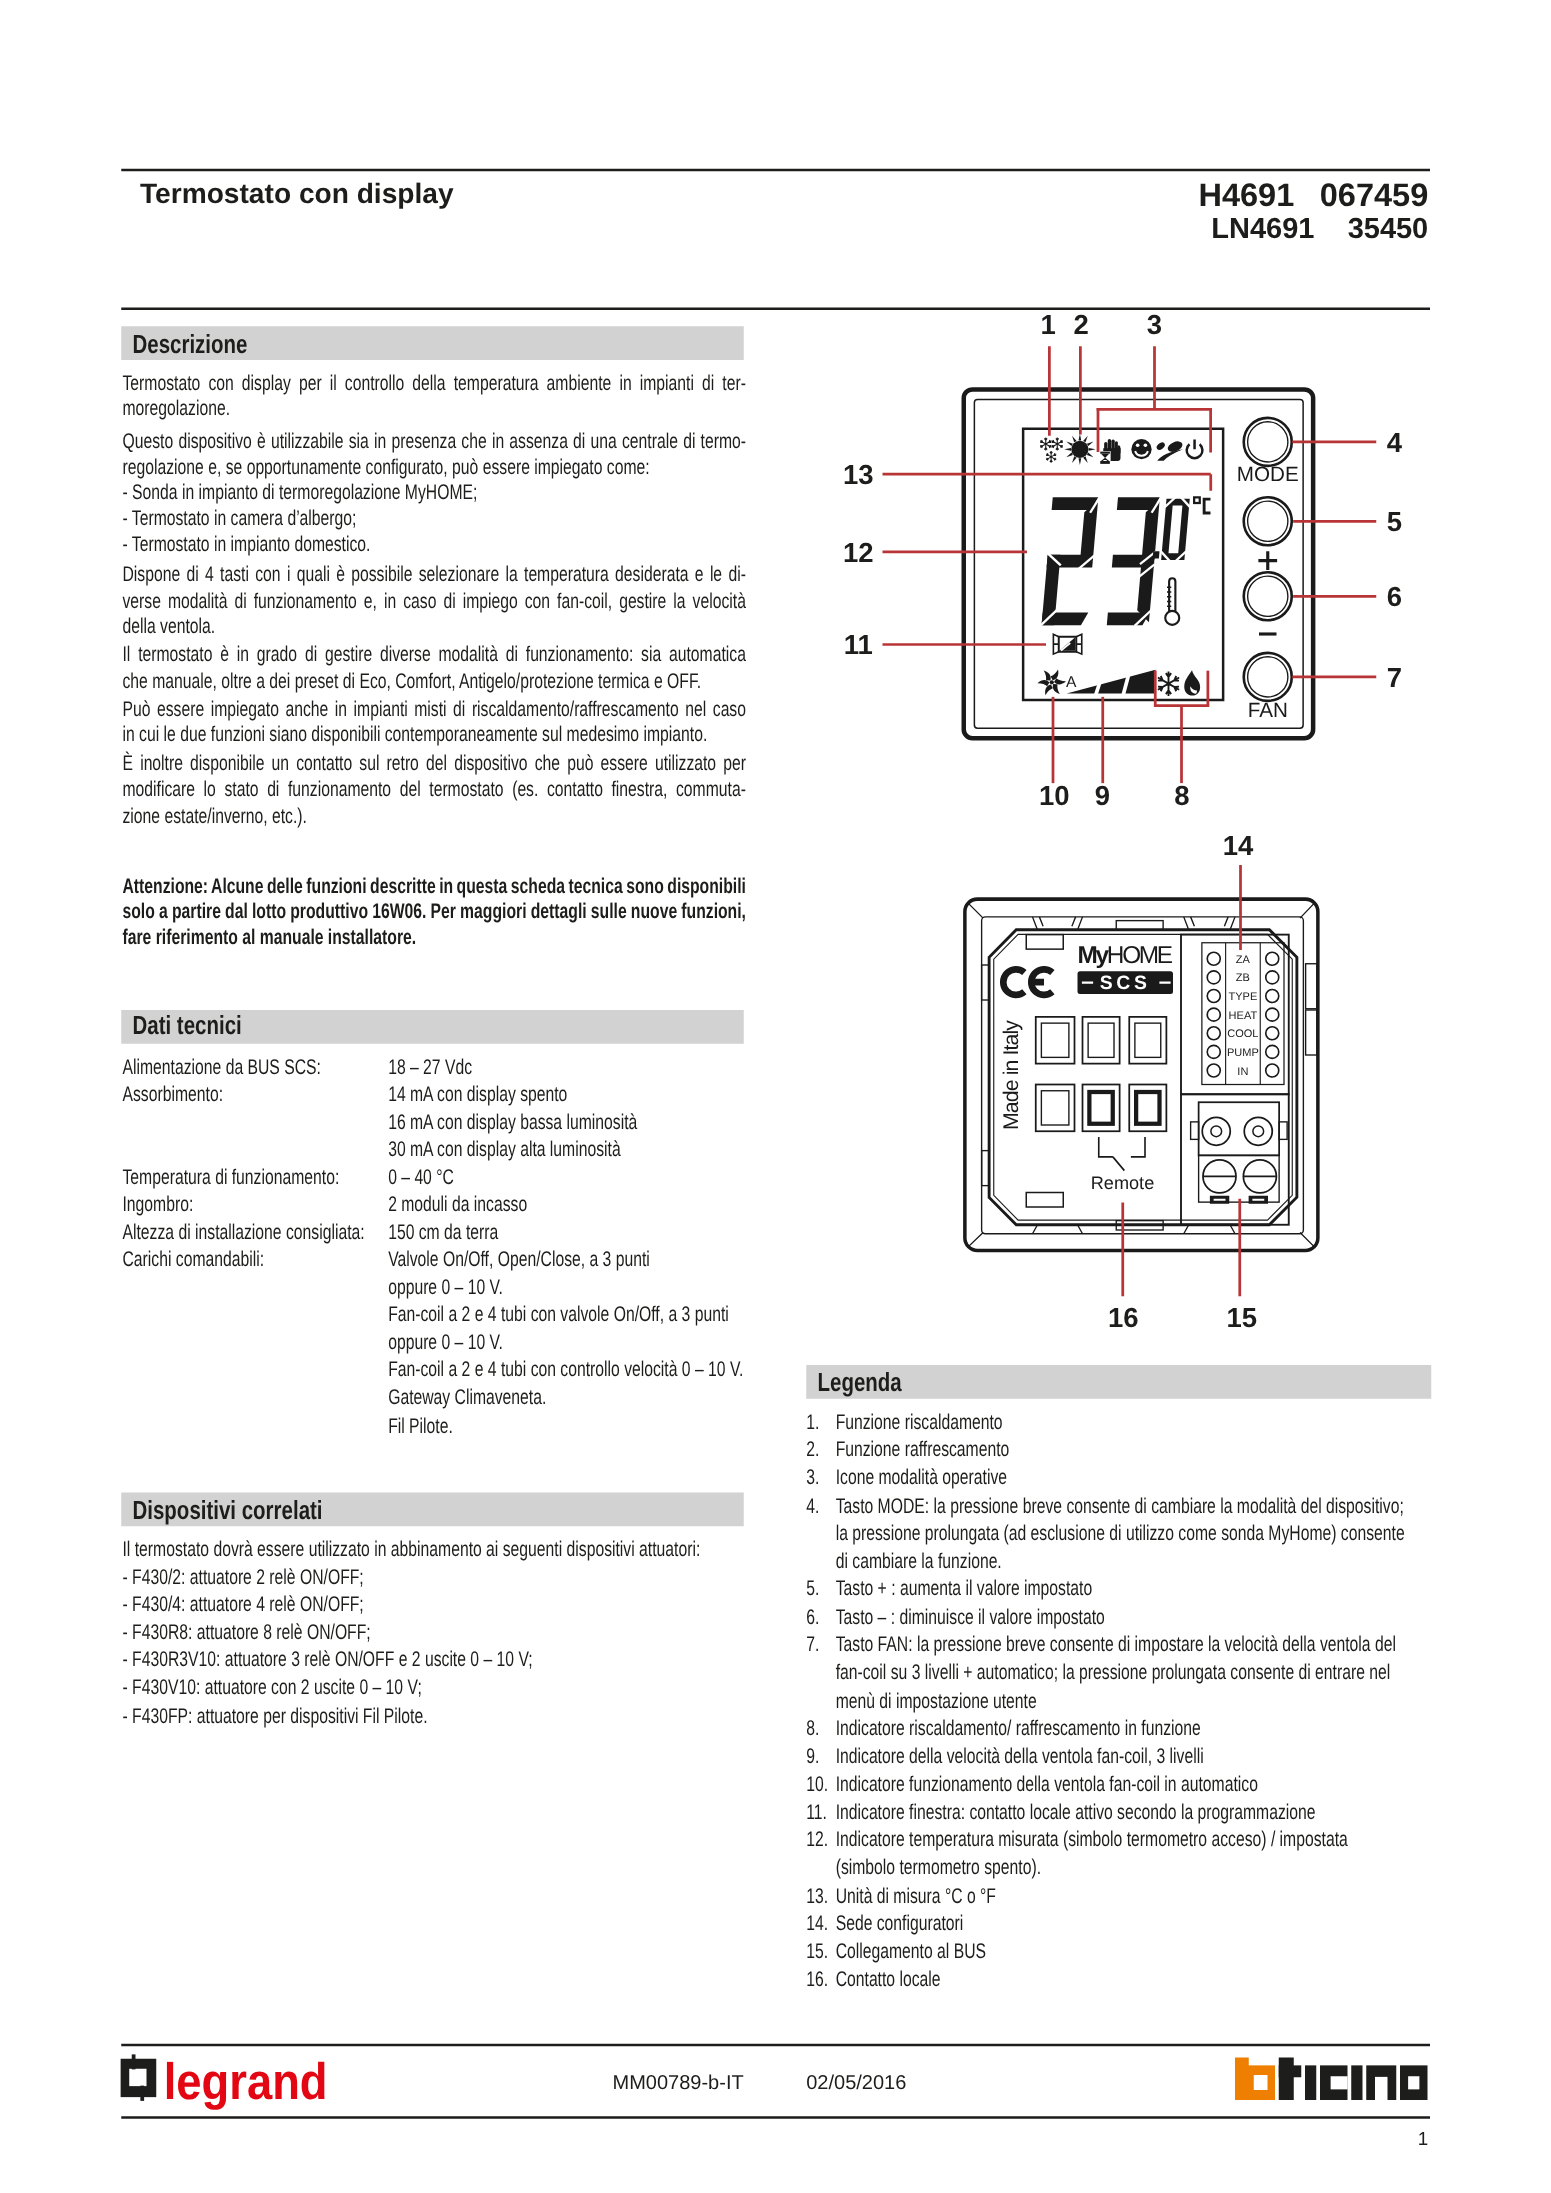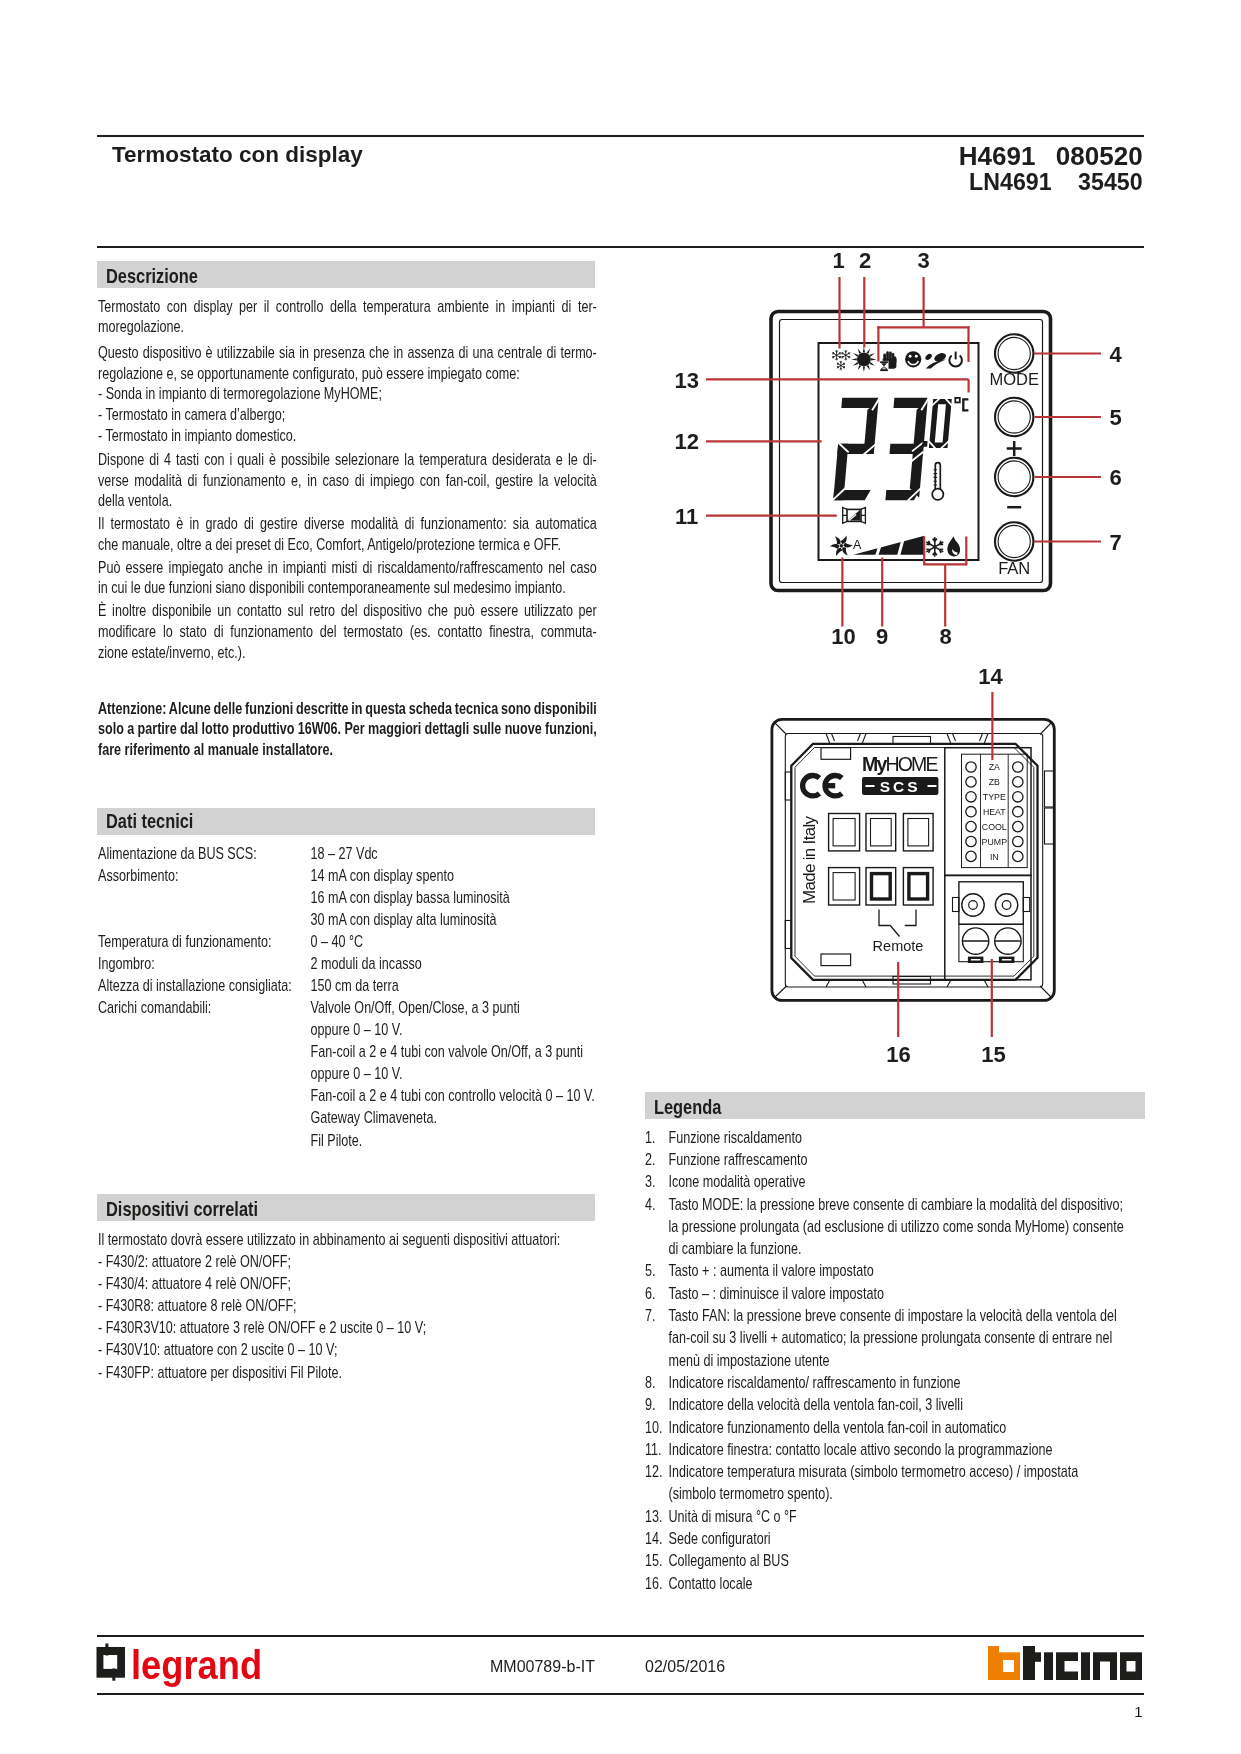--- a/index.html
+++ b/index.html
@@ -13,21 +13,21 @@
   .rule{position:absolute;background:#1d1d1b;}
 </style></head>
 <body>
 
 <div class="rule" style="left:97px;top:134.5px;width:1047px;height:2.6px"></div>
 
 <div class="abs" style="left:97px;top:141.5px;font-size:22.5px;font-weight:bold;line-height:26px;margin-left:15px;">Termostato con display</div>
 
 <div class="abs" style="left:800px;top:141.1px;width:342.6px;height:24px;font-size:26px;font-weight:bold;">
     <span class="abs" style="right:107.2px">H4691</span>
-    <span class="abs" style="right:0">080520</span>
+    <span class="abs" style="right:0">067459</span>
   </div>
 
 <div class="abs" style="left:800px;top:169.3px;width:342.6px;height:24px;font-size:23.2px;font-weight:bold;">
     <span class="abs" style="right:91px">LN4691</span>
     <span class="abs" style="right:0">35450</span>
   </div>
 
 <div class="rule" style="left:97px;top:245.5px;width:1047px;height:2.6px"></div>
 
 <div class="bar" style="left:97px;top:260.5px;width:498px;height:27px"></div>

